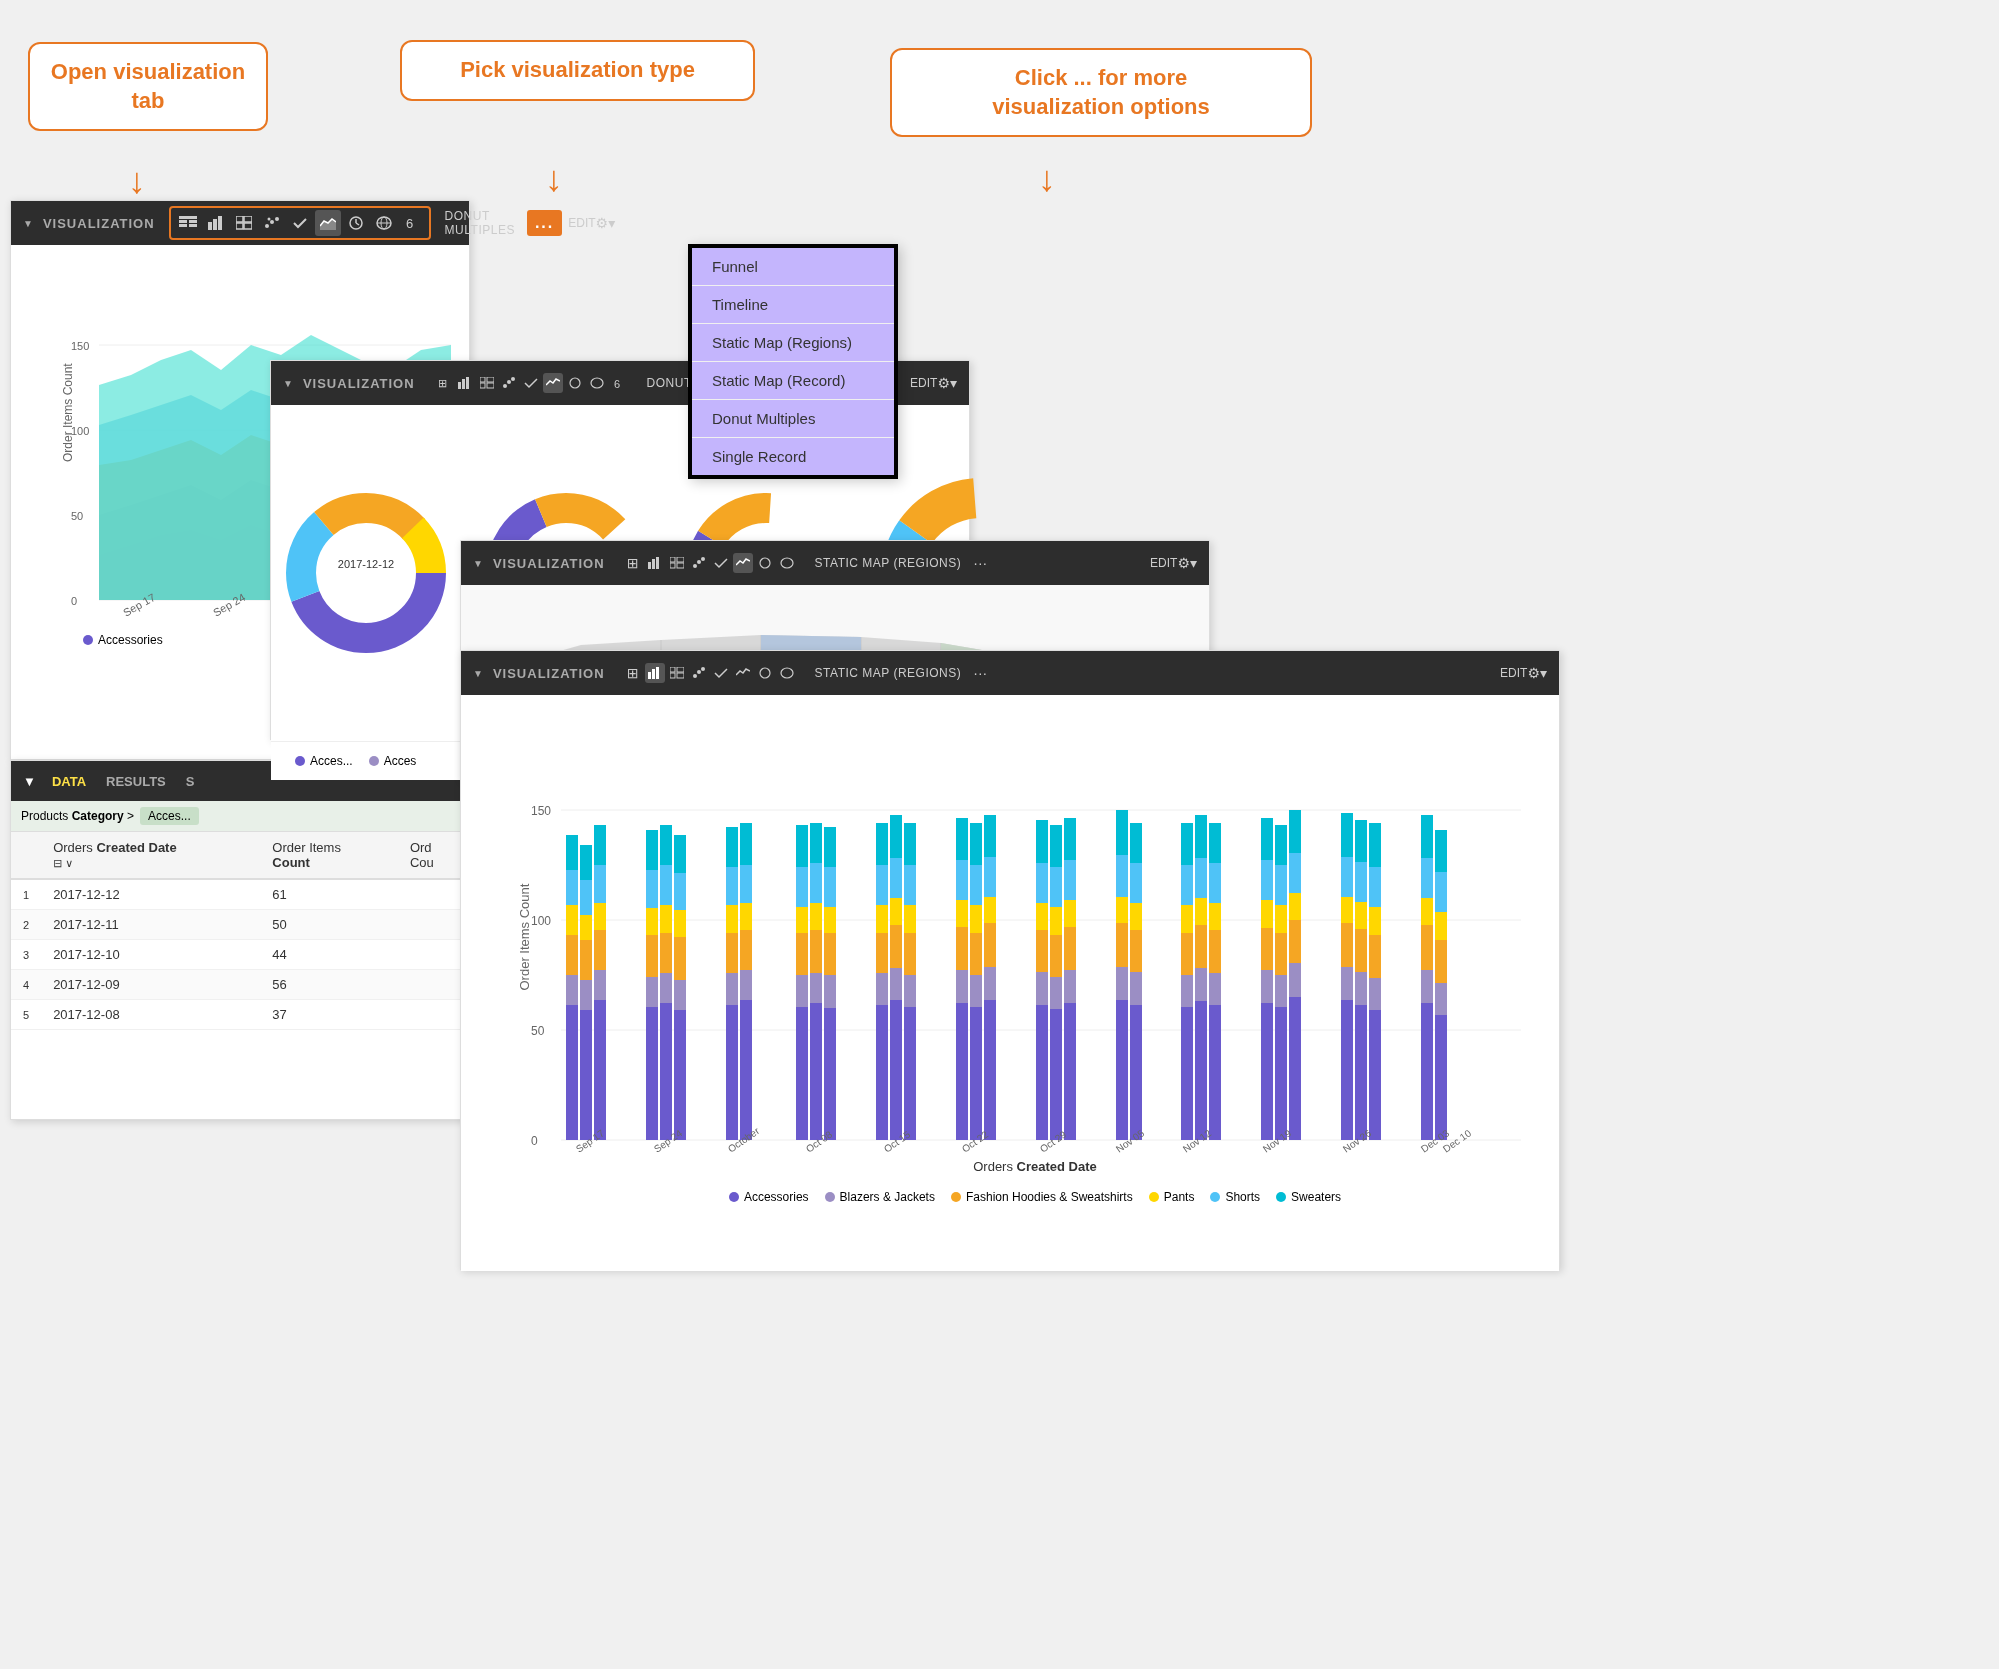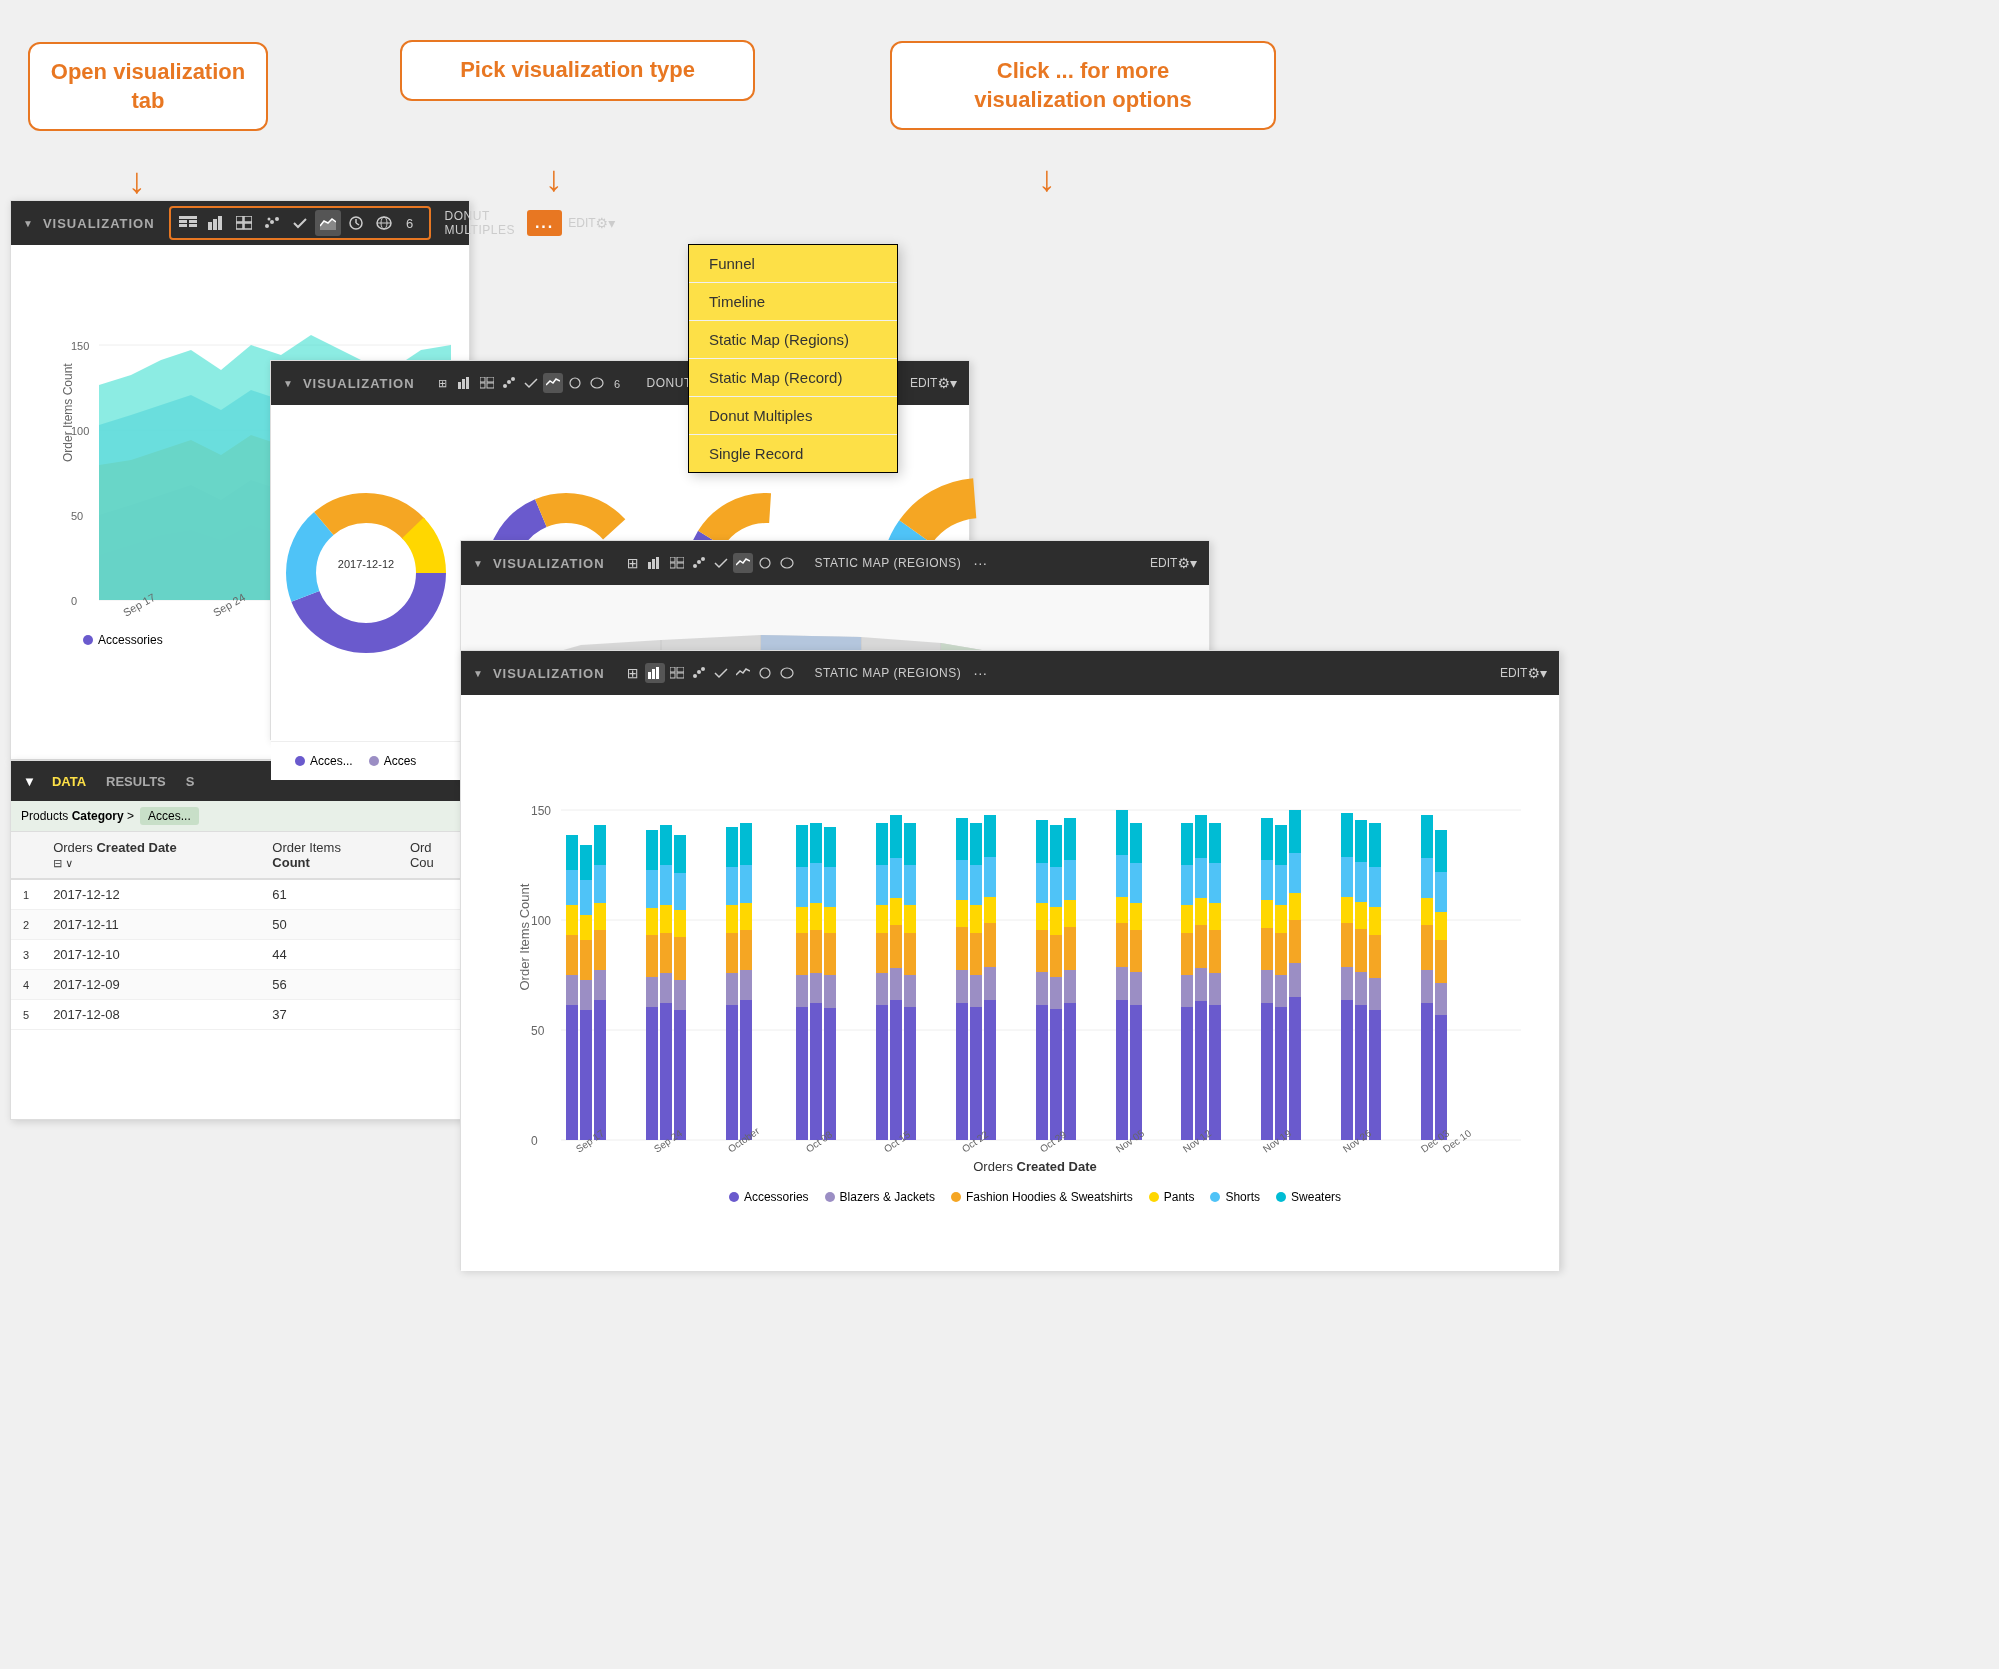--- a/index.html
+++ b/index.html
@@ -117,22 +117,22 @@
     }
     .gear-btn {
       color: #ccc;
       font-size: 14px;
       cursor: pointer;
     }
 
     
     .dropdown-menu {
       position: absolute;
-      background: #fde047;
-      border: 1px solid #000000;
+      background: #c4b5fd;
+      border: 4px solid #000000;
       box-shadow: 3px 3px 12px rgba(0,0,0,0.2);
       z-index: 200;
       min-width: 180px;
     }
     .dropdown-item {
       padding: 10px 20px;
       font-size: 15px;
       color: #333;
       cursor: pointer;
       border-bottom: 1px solid #f0f0f0;
@@ -260,21 +260,21 @@
   <span>Open visualization
 tab</span>
 </div>
 <div class="annotation-arrow" style="top:160px;left:128px;">↓</div>
 
 <div class="annotation-bubble" style="top:40px;left:400px;width:355px;">
   <span>Pick visualization type</span>
 </div>
 <div class="annotation-arrow" style="top:158px;left:545px;">↓</div>
 
-<div class="annotation-bubble" style="top:41px;left:890px;width:386px;">
+<div class="annotation-bubble" style="top:48px;left:890px;width:422px;">
   <span>Click <strong>...</strong> for more<br>visualization options</span>
 </div>
 <div class="annotation-arrow" style="top:158px;left:1038px;">↓</div>
 
 <div class="viz-panel" style="left:10px;top:200px;width:460px;height:560px;">
   <div class="viz-header">
     <span class="triangle">▼</span>
     <span class="viz-header-title">VISUALIZATION</span>
     <div class="viz-icon-group">
 

